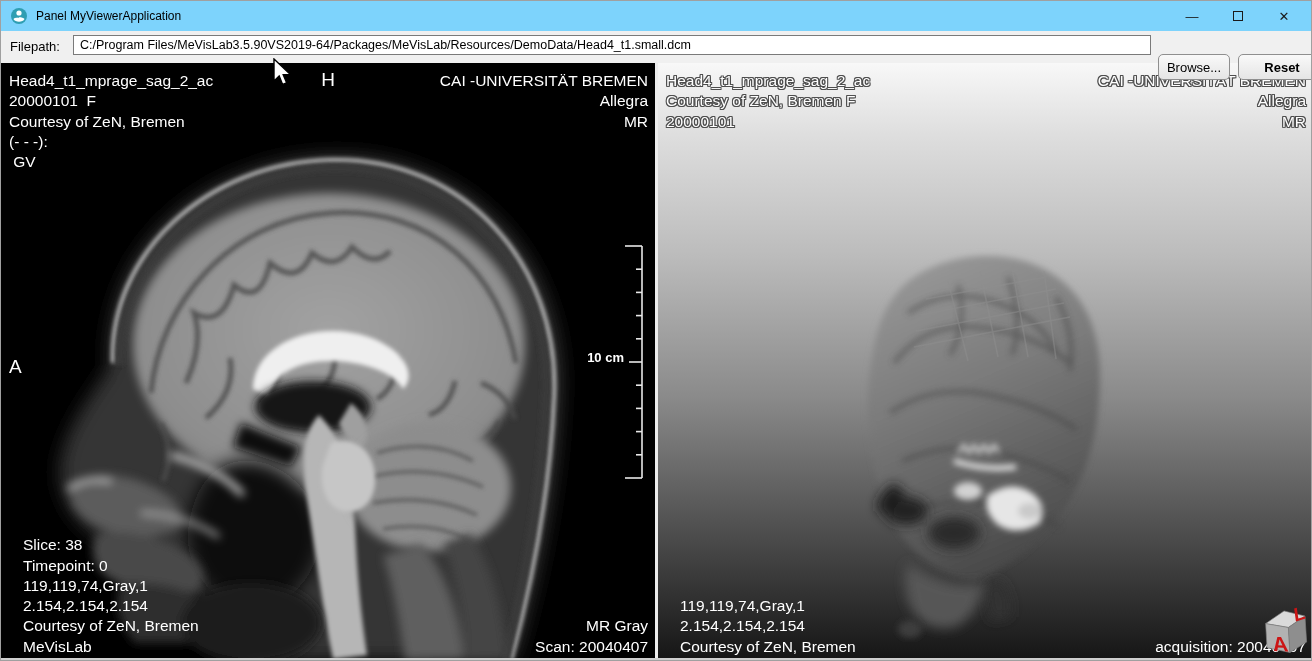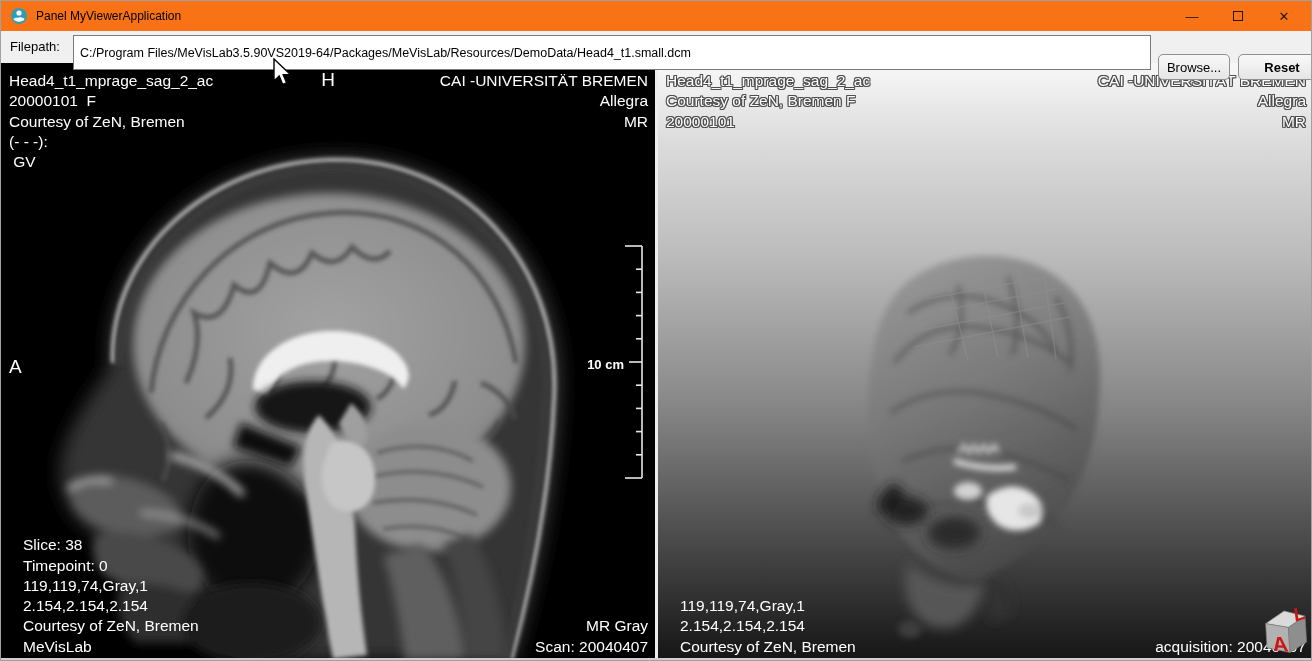--- a/index.html
+++ b/index.html
@@ -1,31 +1,31 @@
 <!DOCTYPE html>
 <html><head>
 <meta charset="utf-8">
 <style>
   *{margin:0;padding:0;box-sizing:border-box;}
   html,body{width:1312px;height:661px;background:#444;}
   body{font-family:"Liberation Sans",sans-serif;-webkit-font-smoothing:antialiased;}
   .window{position:relative;width:1312px;height:661px;background:#000;border:1px solid #a0a0a0;overflow:hidden;}
 
   
-  .titlebar{position:absolute;top:0;left:0;right:0;height:30px;background:#f97316;display:flex;align-items:center;z-index:30;}
+  .titlebar{position:absolute;top:0;left:0;right:0;height:30px;background:#7dd3fc;display:flex;align-items:center;z-index:30;}
   .app-icon{width:18px;height:18px;margin:0 8px 0 9px;flex:0 0 auto;}
   .title-text{font-size:12px;color:#000;}
   .win-controls{position:absolute;right:4px;top:0;height:30px;display:flex;align-items:stretch;}
   .win-btn{width:46px;display:flex;align-items:center;justify-content:center;font-size:13px;color:#1a1a1a;cursor:default;}
   .max-glyph{width:10px;height:10px;border:1.2px solid #1a1a1a;display:inline-block;}
 
   
   .toolbar{position:absolute;top:30px;left:0;right:0;height:32px;background:#f0f0f0;z-index:29;}
   .fp-label{position:absolute;left:9px;top:8px;font-size:13px;color:#000;}
-  .fp-input{position:absolute;left:72px;top:4px;width:1078px;height:35px;border:1px solid #7a7a7a;background:#fff;font-size:12.5px;padding:0 6px;font-family:"Liberation Sans",sans-serif;color:#000;}
+  .fp-input{position:absolute;left:72px;top:4px;width:1078px;height:20px;border:1px solid #7a7a7a;background:#fff;font-size:12.5px;padding:0 6px;font-family:"Liberation Sans",sans-serif;color:#000;}
   .btn{position:absolute;top:3px;height:26px;background:linear-gradient(#f9f9f9,#e5e5e5);border:1px solid #8f8f8f;font-size:13px;font-family:"Liberation Sans",sans-serif;color:#000;border-radius:5px;margin-top:20px;}
   .btn-browse{left:1157px;width:72px;}
   .btn-reset{left:1237px;width:88px;font-weight:bold;}
 
   
   .viewers{position:absolute;top:62px;left:0;width:1312px;height:597px;display:flex;}
   .viewer-left{position:relative;width:654px;height:597px;background:#000;overflow:hidden;}
   .divider{width:3px;height:597px;background:#ededed;}
   .viewer-right{position:relative;width:655px;height:597px;overflow:hidden;
     background:linear-gradient(180deg,#f8f8f8 0%,#dedede 12%,#bcbcbc 32%,#8a8a8a 56%,#4a4a4a 80%,#151515 100%);}
@@ -37,21 +37,21 @@
   .ov{position:absolute;color:#ffffff;font-size:15.5px;line-height:20.3px;z-index:10;}
   .ov div{white-space:pre;}
   .tl{left:8px;top:8px;}
   .tr{right:7px;top:8px;text-align:right;}
   .bl{left:8px;bottom:3px;margin-left:14px;}
   .br{right:7px;bottom:3px;text-align:right;}
   .outlined div{text-shadow:-1px -1px 0 #4e4e4e,1px -1px 0 #4e4e4e,-1px 1px 0 #4e4e4e,1px 1px 0 #4e4e4e,0 -1px 0 #4e4e4e,0 1px 0 #4e4e4e,-1px 0 0 #4e4e4e,1px 0 0 #4e4e4e;}
   .orient{position:absolute;color:#fff;font-size:19px;z-index:10;}
   .orient-h{left:50%;top:6px;transform:translateX(-50%);}
   .orient-a{left:8px;top:293px;}
-  .scale-label{position:absolute;left:566px;top:294px;width:57px;text-align:right;color:#fff;font-size:13px;font-weight:bold;z-index:10;}
+  .scale-label{position:absolute;left:566px;top:287px;width:57px;text-align:right;color:#fff;font-size:13px;font-weight:bold;z-index:10;}
   .scalebar{position:absolute;left:596px;top:181px;z-index:9;}
   .cursor{position:absolute;left:271px;top:57px;z-index:60;}
   .cube{position:absolute;right:2px;bottom:3px;z-index:20;}
 </style>
 </head>
 <body>
 
 <div class="window">
 
   <div class="titlebar">

